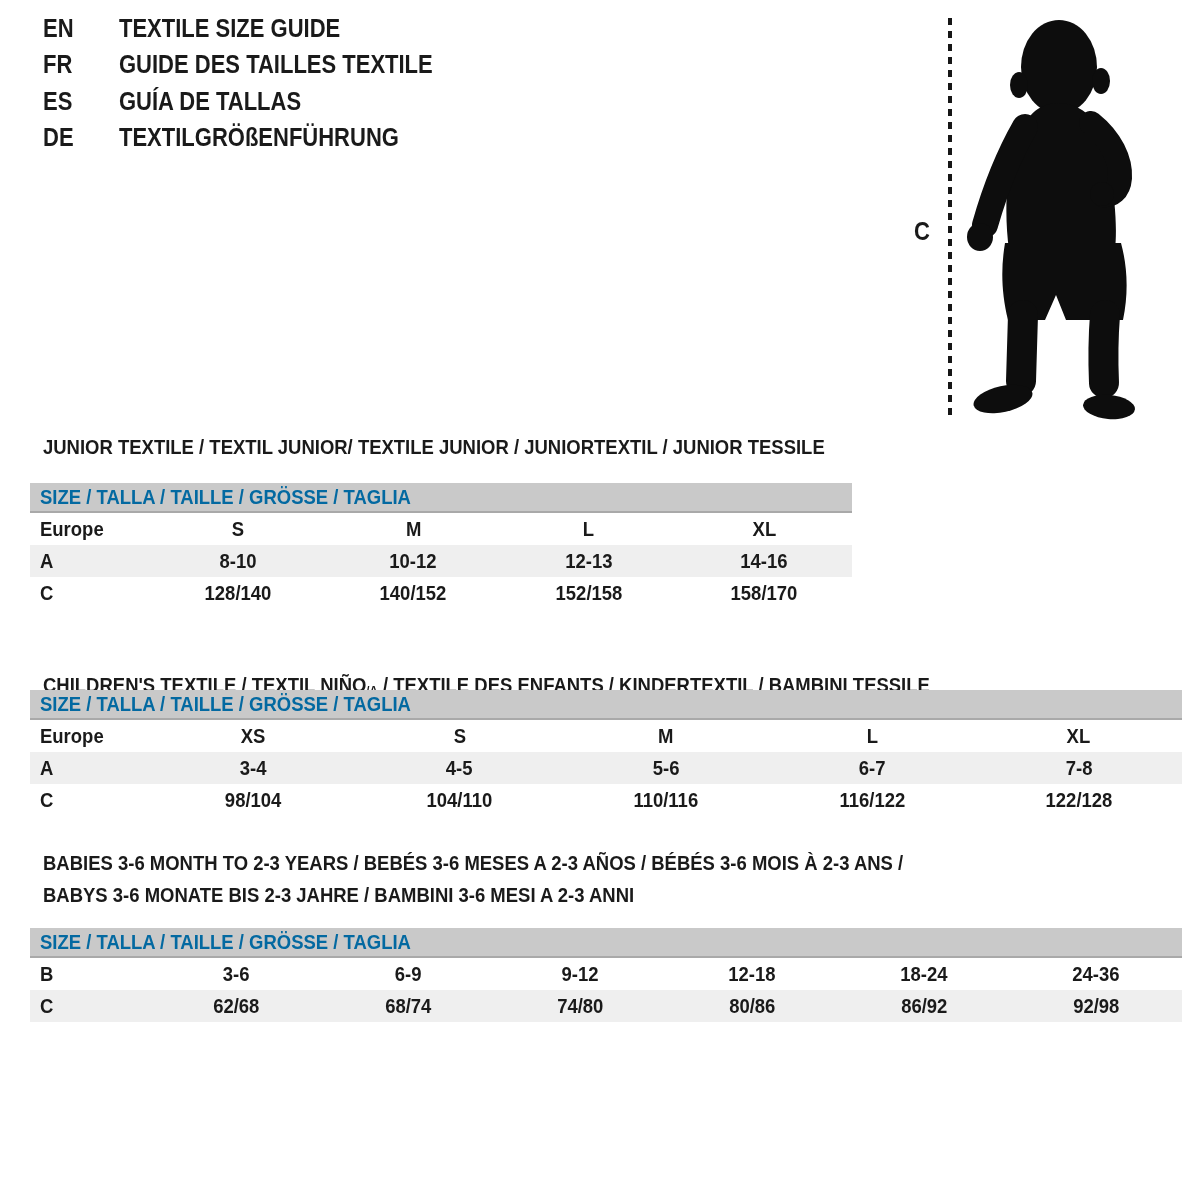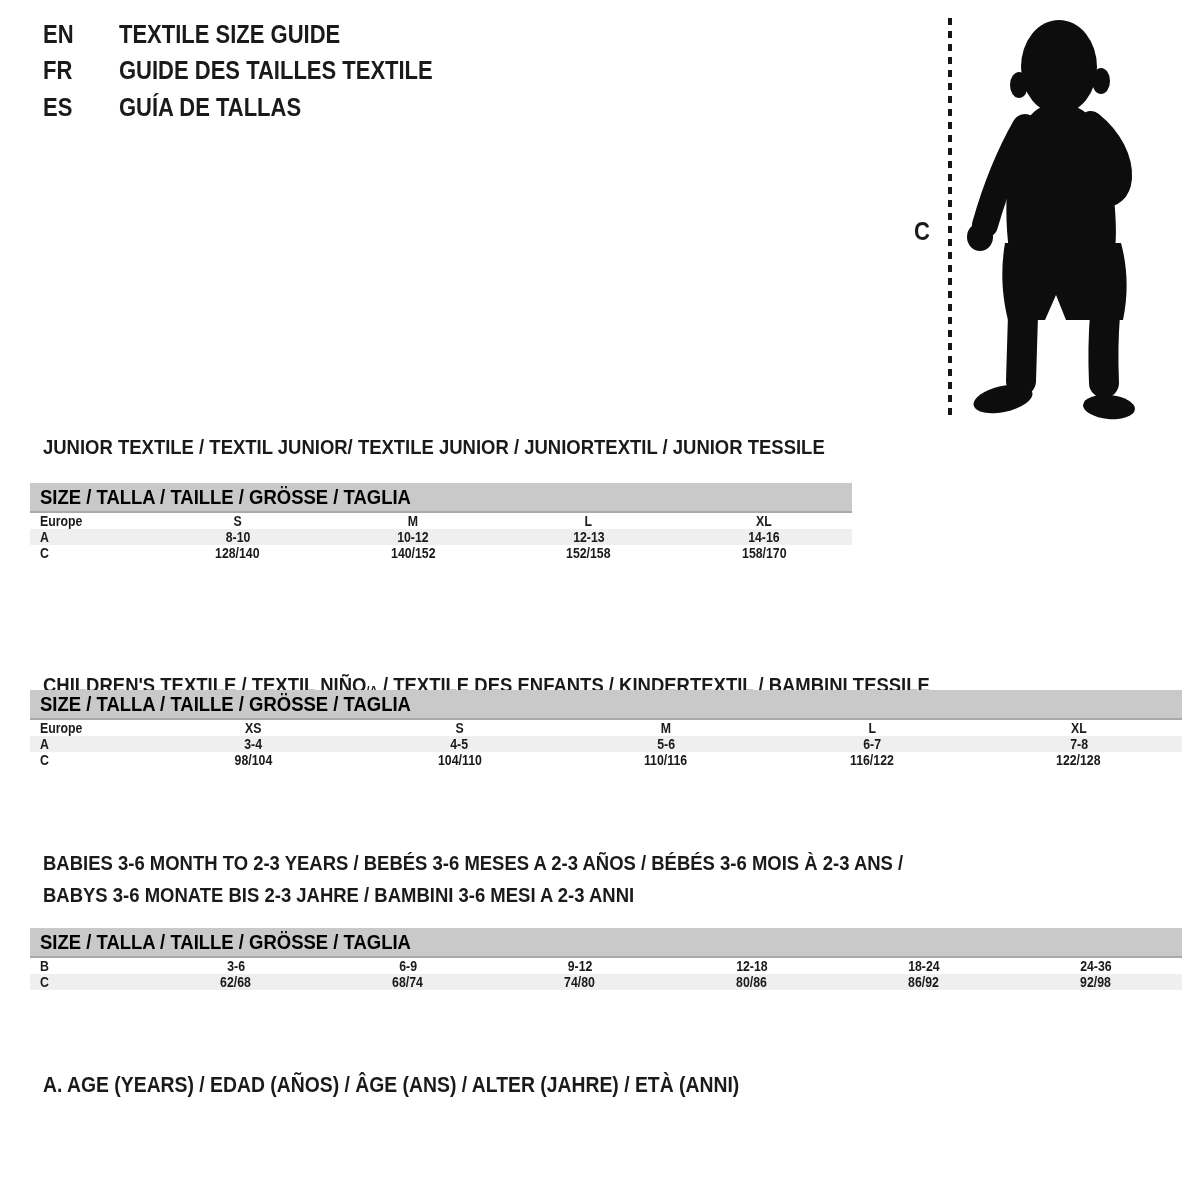--- a/index.html
+++ b/index.html
@@ -5,39 +5,39 @@
   html,body{margin:0;padding:0;background:#fff;}
   .canvas{
     position:relative;width:1200px;height:1200px;background:#ffffff;overflow:hidden;
     font-family:"Liberation Sans","DejaVu Sans",sans-serif;font-weight:700;color:#1a1a1a;
   }
   
   .cx{display:inline-block;transform:scaleX(.88);transform-origin:50% 50%;white-space:nowrap;}
   .cx-l{transform-origin:0 50%;}
 
   
-  .langs{position:absolute;left:43px;top:16px;}
+  .langs{position:absolute;left:43px;top:10px;}
   .lang-row{display:flex;height:36.5px;align-items:center;font-size:25px;}
   .lang-code{width:76px;}
 
   
   .dash-line{position:absolute;left:948px;top:18px;width:4px;height:398px;
     background:repeating-linear-gradient(to bottom,#161616 0 7px,transparent 7px 13px);}
   .c-label{position:absolute;left:913px;top:217px;font-size:25px;}
   .silhouette{position:absolute;left:963px;top:15px;width:176px;height:406px;}
 
   
   .section-title{position:absolute;left:43px;font-size:21px;line-height:22px;white-space:nowrap;}
   .title-small{font-size:13px;position:relative;top:3px;}
 
   
   .stable{position:absolute;left:30px;}
   .size-bar{height:30px;background:#c9c9c9;border-bottom:2px solid #a9a9a9;box-sizing:border-box;
-    display:flex;align-items:center;padding-left:10px;font-size:21px;color:#000000;}
-  .trow{display:grid;height:16px;align-items:center;font-size:14px;}
+    display:flex;align-items:center;padding-left:10px;font-size:21px;color:#0369a1;}
+  .trow{display:grid;height:32px;align-items:center;font-size:21px;}
   .cols4{grid-template-columns:120px repeat(4,1fr);}
   .cols5{grid-template-columns:120px repeat(5,1fr);}
   .cols6{grid-template-columns:120px repeat(6,1fr);}
   .cell{text-align:center;}
   .cell.lab{text-align:left;padding-left:10px;}
   .stripe{background:#efefef;}
   .w-junior{width:822px;top:483px;}
   .w-children{width:1152px;top:690px;}
   .w-babies{width:1152px;top:928px;}
 
@@ -55,20 +55,24 @@
       <span class="lang-code"><span class="cx cx-l">EN</span></span>
       <span class="cx cx-l">TEXTILE SIZE GUIDE</span>
     </div>
     <div class="lang-row">
       <span class="lang-code"><span class="cx cx-l">FR</span></span>
       <span class="cx cx-l">GUIDE DES TAILLES TEXTILE</span>
     </div>
     <div class="lang-row">
       <span class="lang-code"><span class="cx cx-l">ES</span></span>
       <span class="cx cx-l">GUÍA DE TALLAS</span>
+    </div>
+    <div class="lang-row">
+      <span class="lang-code"><span class="cx cx-l">DE</span></span>
+      <span class="cx cx-l">TEXTILGRÖßENFÜHRUNG</span>
     </div>
   </div>
 
   <div class="c-label">
     <span class="cx">C</span>
   </div>
   <div class="dash-line"></div>
   <svg class="silhouette" viewBox="0 0 176 406" xmlns="http://www.w3.org/2000/svg">
     <g fill="#0d0d0d" stroke="none">
       <ellipse cx="96" cy="52" rx="38" ry="47"></ellipse>
@@ -176,16 +180,15 @@
       <div class="cell"><span class="cx">62/68</span></div>
       <div class="cell"><span class="cx">68/74</span></div>
       <div class="cell"><span class="cx">74/80</span></div>
       <div class="cell"><span class="cx">80/86</span></div>
       <div class="cell"><span class="cx">86/92</span></div>
       <div class="cell"><span class="cx">92/98</span></div>
     </div>
   </div>
 
   <div class="footnotes">
-    <div class="footnote"><span class="cx cx-l">A. AGE (YEARS) / EDAD (AÑOS) / ÂGE (ANS) / ALTER (JAHRE) / ETÀ (ANNI)</span></div>
   </div>
 
 </div>
 
 </body></html>

